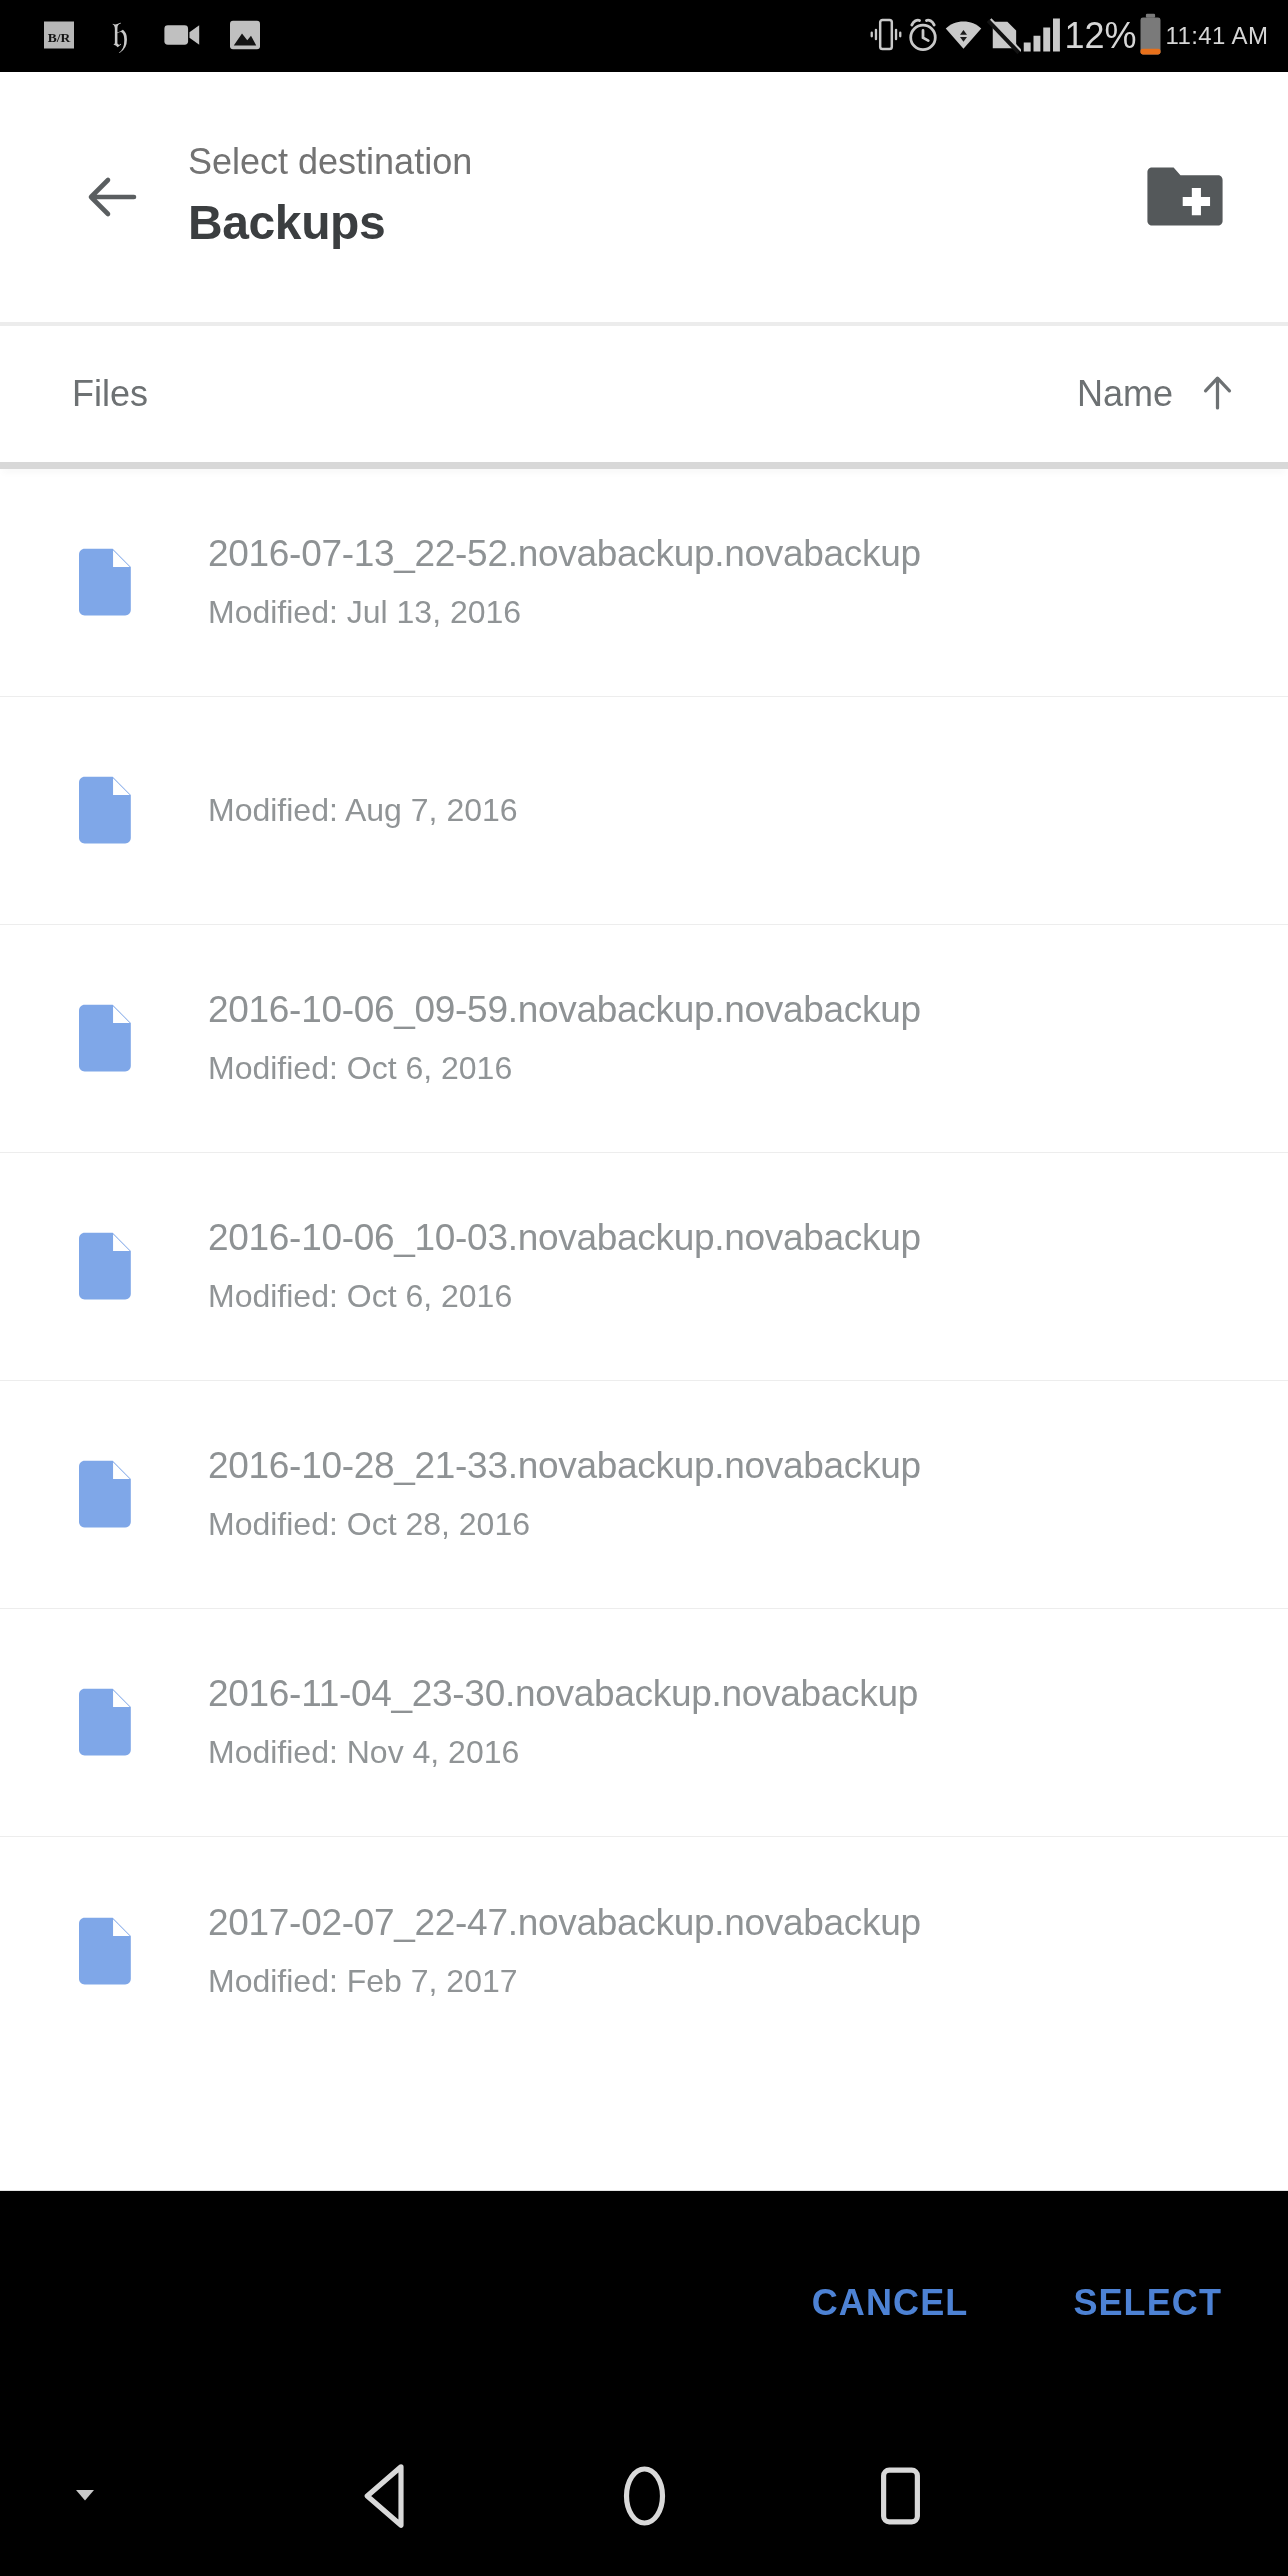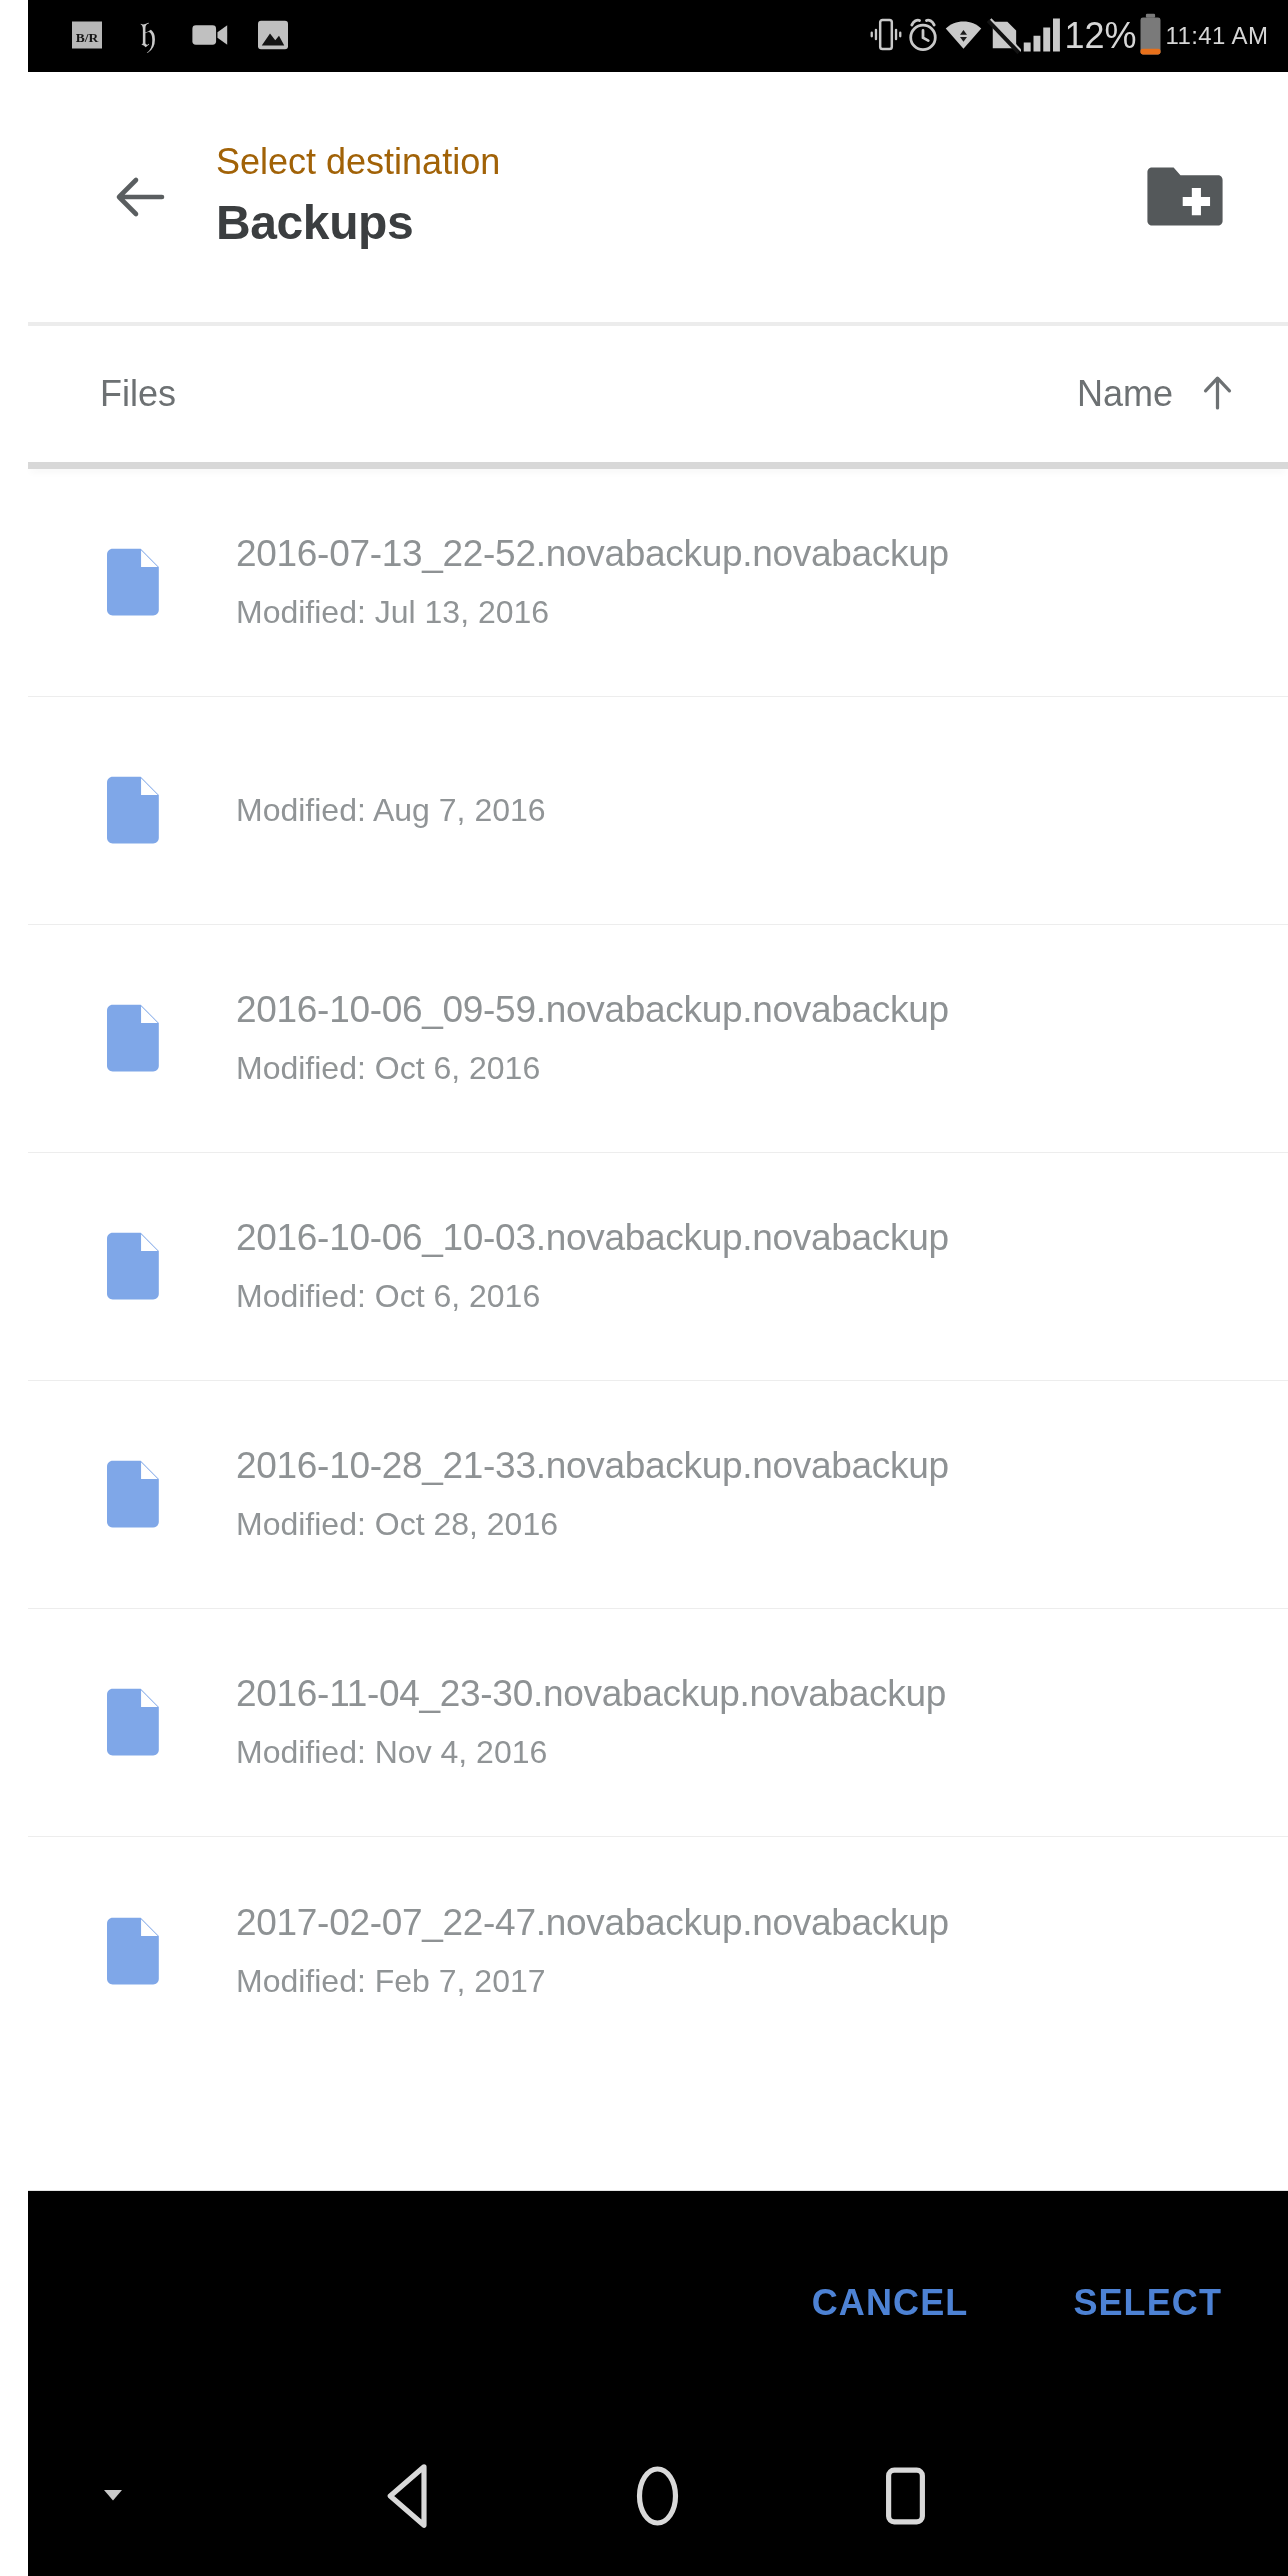--- a/index.html
+++ b/index.html
@@ -2,21 +2,21 @@
 <html style="font-size:14.3px"><head>
 <meta charset="utf-8">
 <style>
   * { margin:0; padding:0; box-sizing:border-box; }
   html, body {
     width:1288px; height:2576px;
     background:#ffffff;
     font-family:"Liberation Sans", sans-serif;
     overflow:hidden;
   }
-  .screen { width:1288px; height:2576px; display:flex; flex-direction:column; background:#fff; position:relative;padding-left:28px; }
+  .screen { width:1288px; height:2576px; display:flex; flex-direction:column; background:#fff; position:relative; }
 
   
   .status-bar {
     height:72px; background:#000; flex:0 0 72px;
     display:flex; align-items:center; padding:0 19.7px 0 41px;
     color:#cdcdcd;
   }
   .status-left { display:flex; align-items:center; gap:25px; }
   .status-right { margin-left:auto; display:flex; align-items:center; gap:2px; }
   .sb-icon { display:block; }
@@ -27,21 +27,21 @@
   .app-bar {
     flex:0 0 250px; background:#fff;
     display:flex; align-items:center; padding:0 50px 0 0;
     position:relative;
   }
   .back-btn {
     width:134px; height:134px; margin-left:45px;
     display:flex; align-items:center; justify-content:center; flex:0 0 134px;
   }
   .titles { display:flex; flex-direction:column; justify-content:center; margin-left:9px; }
-  .subtitle { font-size:36px; color:#a16207; line-height:1.25; font-weight:400; }
+  .subtitle { font-size:36px; color:#737373; line-height:1.25; font-weight:400; }
   .title { font-size:48px; color:#3b3e40; font-weight:bold; line-height:1.3; margin-top:8px; letter-spacing:-0.4px; }
   .newfolder-btn { margin-left:auto; width:107px; height:107px; display:flex; align-items:center; justify-content:center; }
 
   .appbar-divider { height:3.6px; background:#ececec; flex:0 0 3.6px; }
 
   
   .sort-bar {
     flex:0 0 136px; background:#fff;
     display:flex; align-items:center; padding:0 50px 0 72px;
   }

